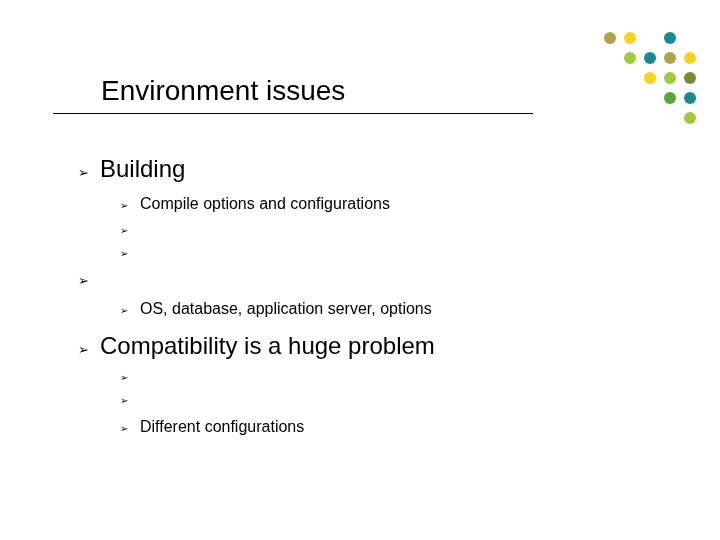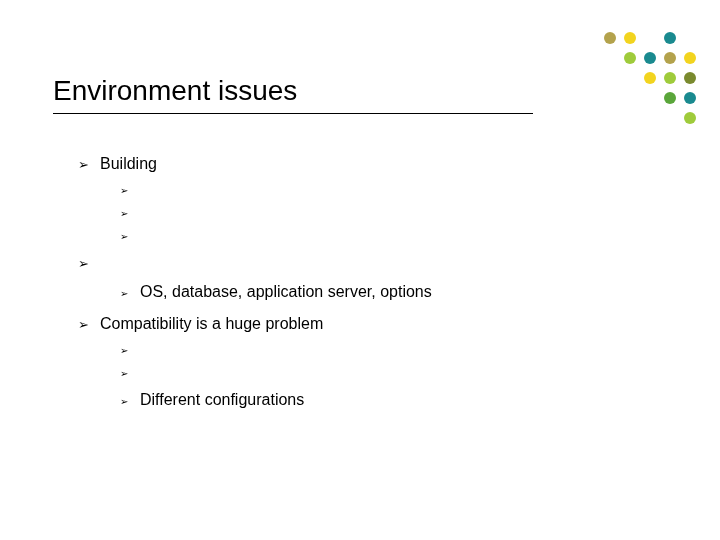--- a/index.html
+++ b/index.html
@@ -23,20 +23,21 @@
     position: absolute;
     top: 75px;
     left: 53px;
     right: 53px;
   }
   .title {
     font-size: 28px;
     color: #000;
     font-weight: normal;
     padding-bottom: 6px;
+    margin-left: 48px;
   }
   .rule {
     border-top: 1px solid #000;
     width: 480px;
   }
   .content {
     position: absolute;
     top: 155px;
     left: 78px;
     right: 40px;
@@ -46,21 +47,21 @@
     align-items: baseline;
     margin-top: 14px;
   }
   .l1 .bullet {
     font-size: 13px;
     width: 22px;
     flex-shrink: 0;
     color: #000;
   }
   .l1 .txt {
-    font-size: 16px;
+    font-size: 24px;
     color: #000;
   }
   .l2 {
     display: flex;
     align-items: baseline;
     margin-top: 12px;
     margin-left: 42px;
   }
   .l2 .bullet {
     font-size: 10px;
@@ -103,20 +104,21 @@
 </div>
 
 <div class="content">
 
   <div class="l1">
     <span class="bullet">➢</span>
     <span class="txt">Building</span>
   </div>
   <div class="l2">
     <span class="bullet">➢</span>
+    <span class="txt">Compile options and configurations</span>
   </div>
   <div class="l2">
     <span class="bullet">➢</span>
   </div>
   <div class="l2">
     <span class="bullet">➢</span>
   </div>
 
   <div class="l1">
     <span class="bullet">➢</span>

